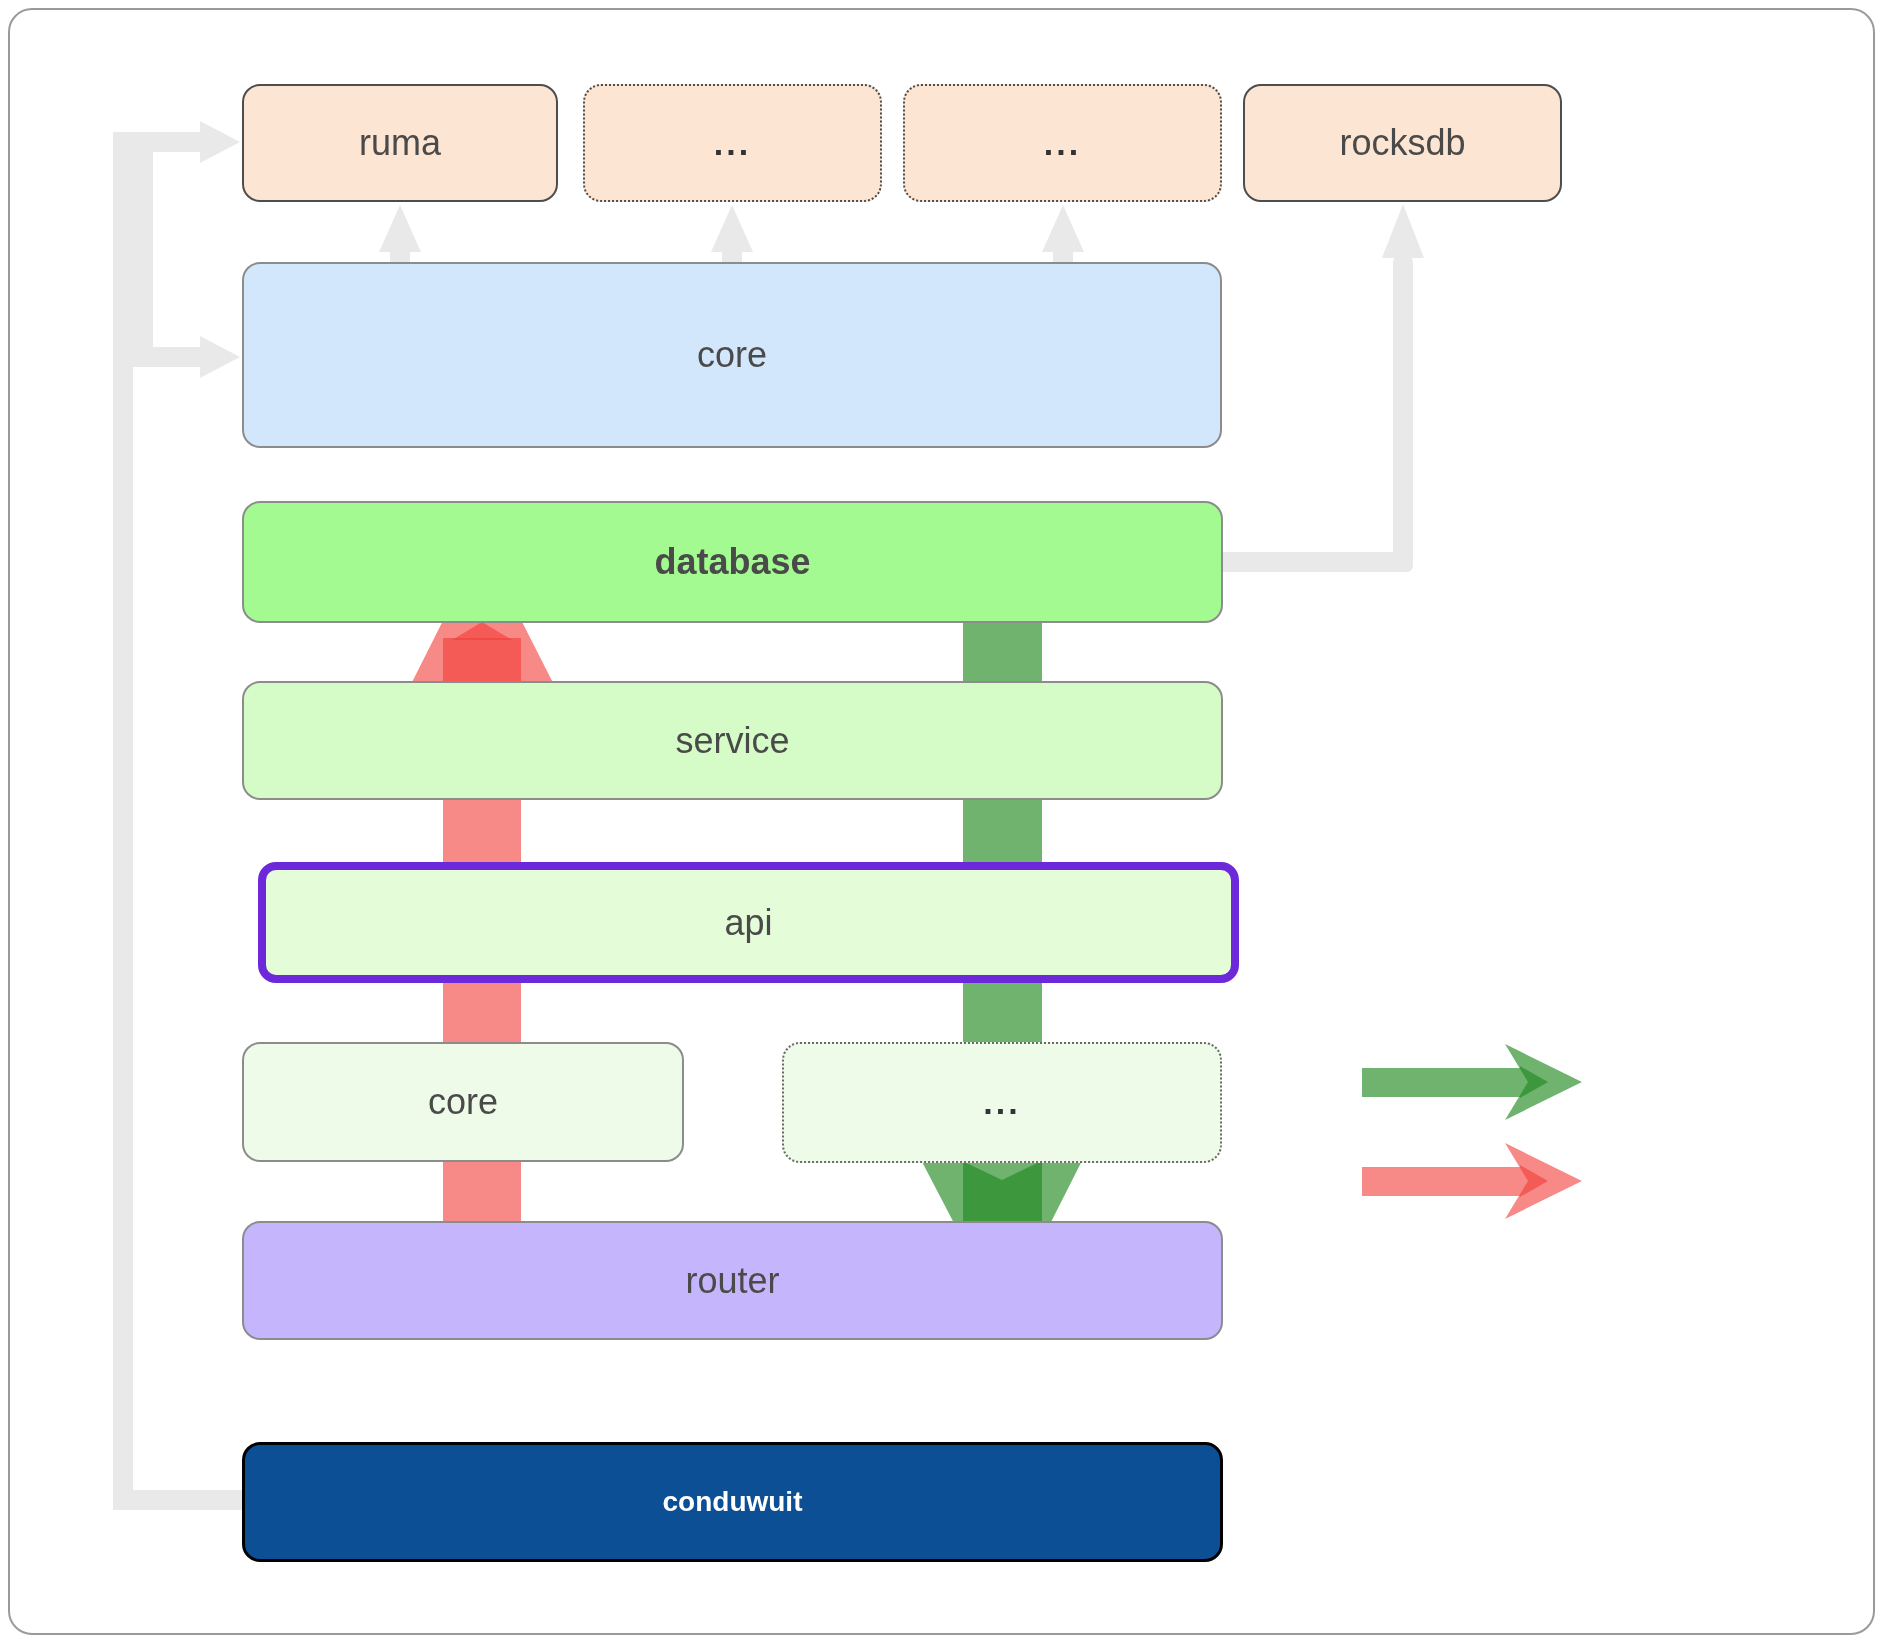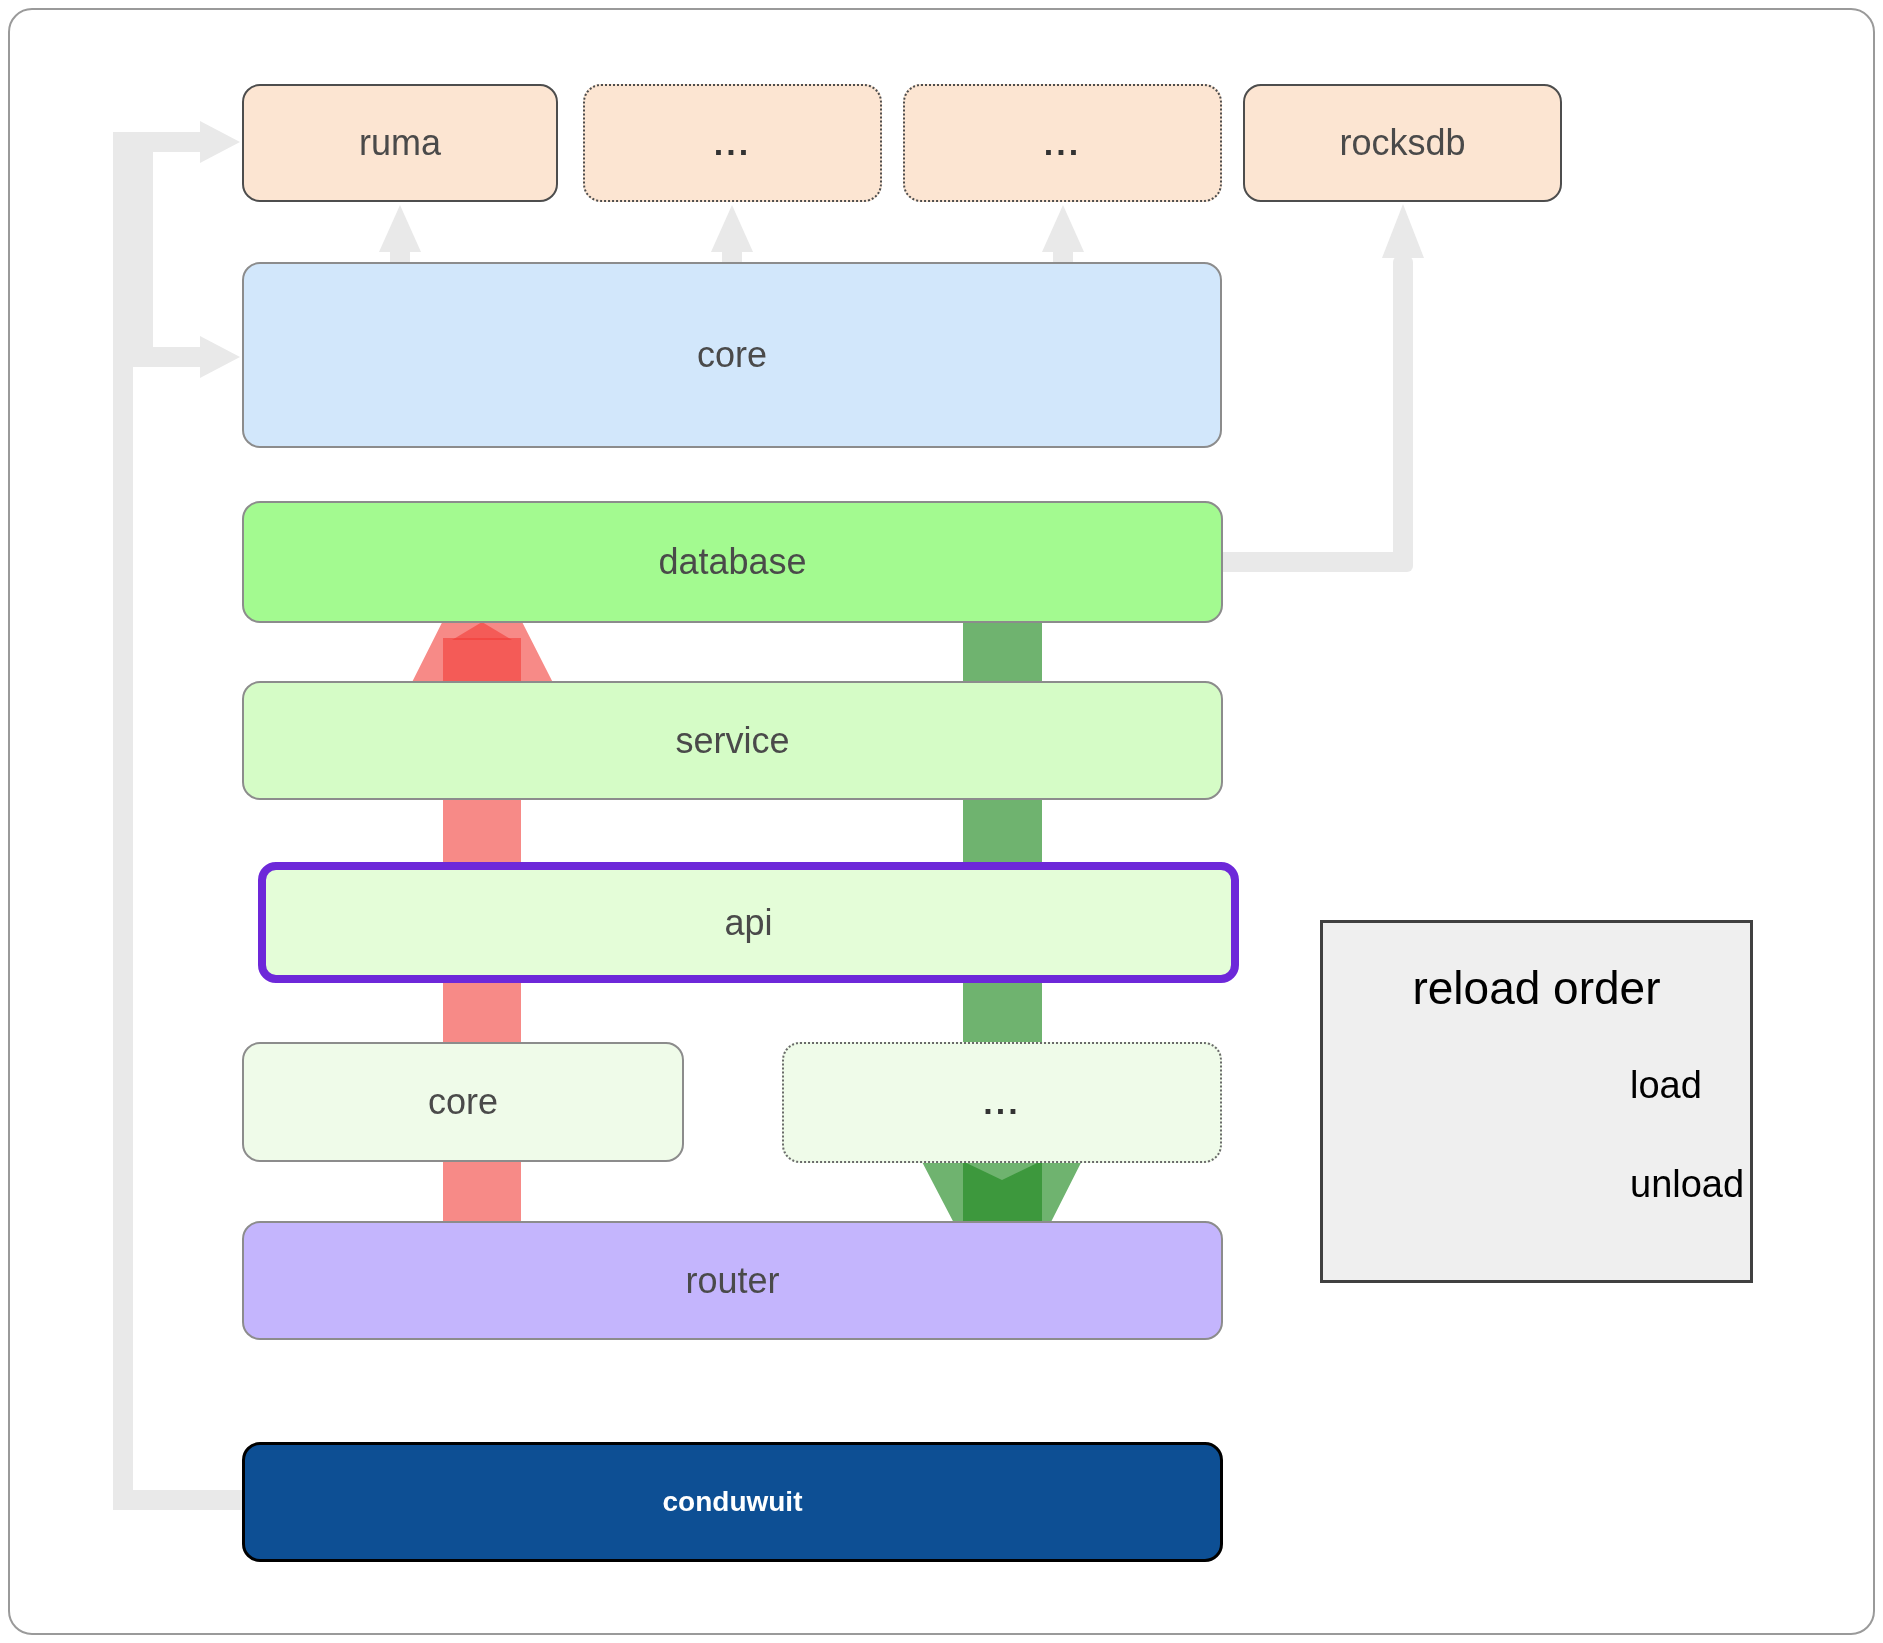--- a/index.html
+++ b/index.html
@@ -8,21 +8,21 @@
   .frame{position:absolute;left:8px;top:8px;width:1863px;height:1623px;border:2px solid #9a9a9a;border-radius:24px;background:#fff;}
   .node{position:absolute;display:flex;align-items:center;justify-content:center;border-radius:18px;box-sizing:border-box;font-size:36px;color:#4a4a4a;}
   .crate{background:#fce5d2;border:2px solid #4d4d4d;}
   .crate.dotted{border:2px dotted #4d4d4d;}
   .dots{font-weight:bold;letter-spacing:3px;color:#333;font-size:34px;}
   .n-ruma{left:242px;top:84px;width:316px;height:118px;}
   .n-dots1{left:583px;top:84px;width:299px;height:118px;}
   .n-dots2{left:903px;top:84px;width:319px;height:118px;}
   .n-rocksdb{left:1243px;top:84px;width:319px;height:118px;}
   .n-core{left:242px;top:262px;width:980px;height:186px;background:#d2e7fb;border:2px solid #8c8c8c;}
-  .n-database{left:242px;top:501px;width:981px;height:122px;background:#a3fa90;border:2px solid #8c8c8c;}
+  .n-database{left:242px;top:501px;width:981px;height:122px;background:#a3fa90;border:2px solid #8c8c8c;font-weight:bold;}
   .n-service{left:242px;top:681px;width:981px;height:119px;background:#d5fcc6;border:2px solid #8c8c8c;}
   .n-api{left:258px;top:862px;width:981px;height:121px;background:#e4fdd8;border:8px solid #6d28d9;}
   .n-admin{left:242px;top:1042px;width:442px;height:120px;background:#effbe9;border:2px solid #8c8c8c;}
   .n-dots3{left:782px;top:1042px;width:440px;height:121px;background:#effbe9;border:2px dotted #6a6a6a;}
   .n-router{left:242px;top:1221px;width:981px;height:119px;background:#c4b5fd;border:2px solid #8c8c8c;}
   .n-conduwuit{left:242px;top:1442px;width:981px;height:120px;background:#0d4f94;border:3px solid #000;color:#fff;font-size:28px;font-weight:600;}
   #arrow-overlay{position:absolute;left:0;top:0;width:1883px;height:1643px;pointer-events:none;}
   .legend{position:absolute;left:1320px;top:920px;width:433px;height:363px;background:#efefef;border:3px solid #404040;box-sizing:border-box;}
   .legend-title{position:absolute;left:0;top:38px;width:100%;text-align:center;font-size:46px;color:#000;}
   .legend-label{position:absolute;font-size:38px;color:#000;}
@@ -126,18 +126,13 @@
     <span class="dots">...</span>
   </div>
 
   <div class="node n-router">
     <span>router</span>
   </div>
   <div class="node n-conduwuit">
     <span>conduwuit</span>
   </div>
 
-  <div class="legend">
-    <div class="legend-title">reload order</div>
-    <div class="legend-label load">load</div>
-    <div class="legend-label unload">unload</div>
-  </div>
 </div>
 
 </body></html>

